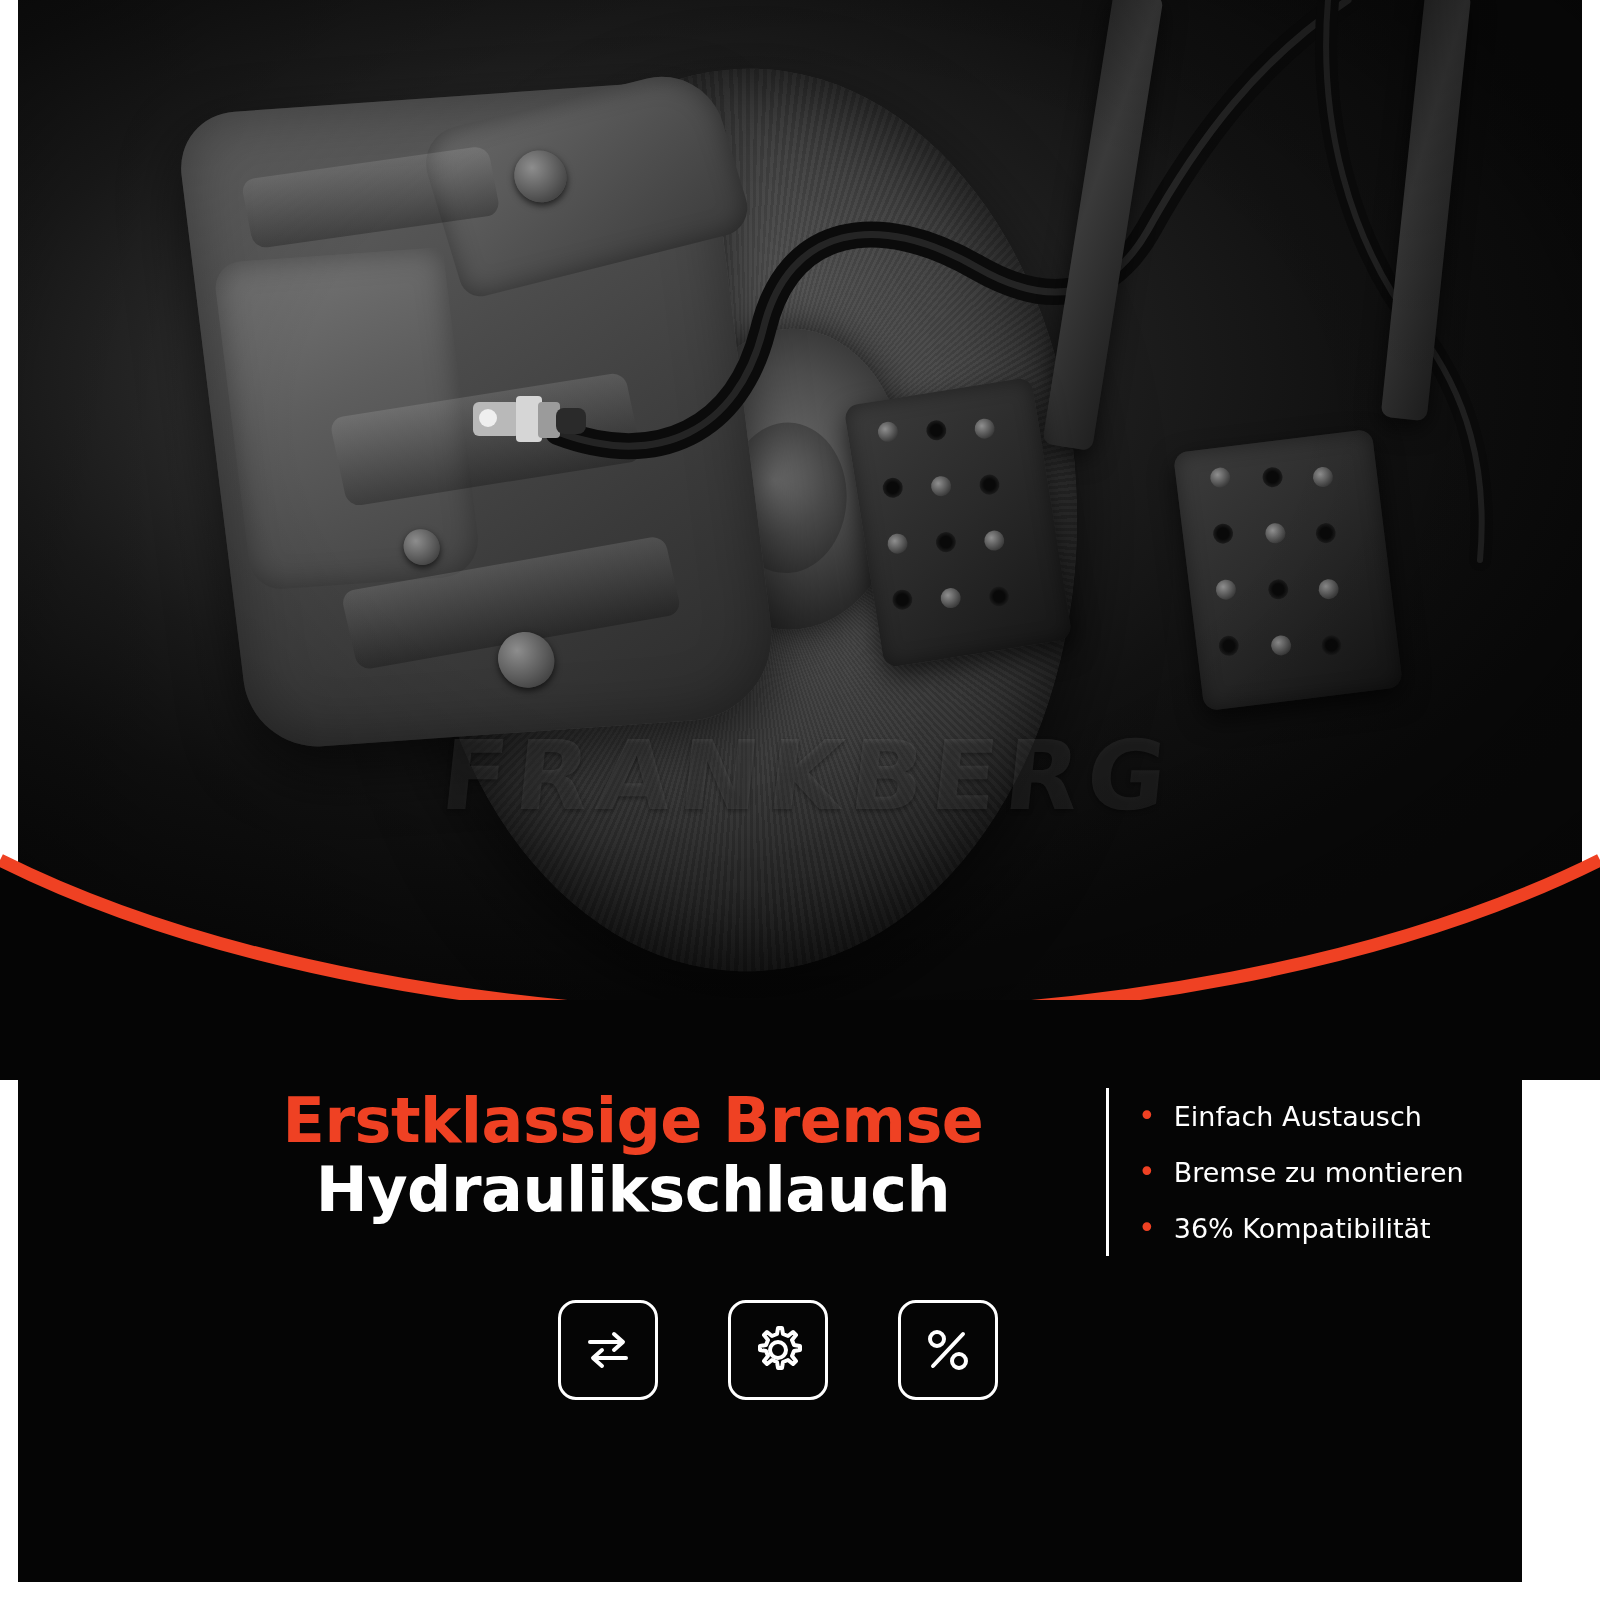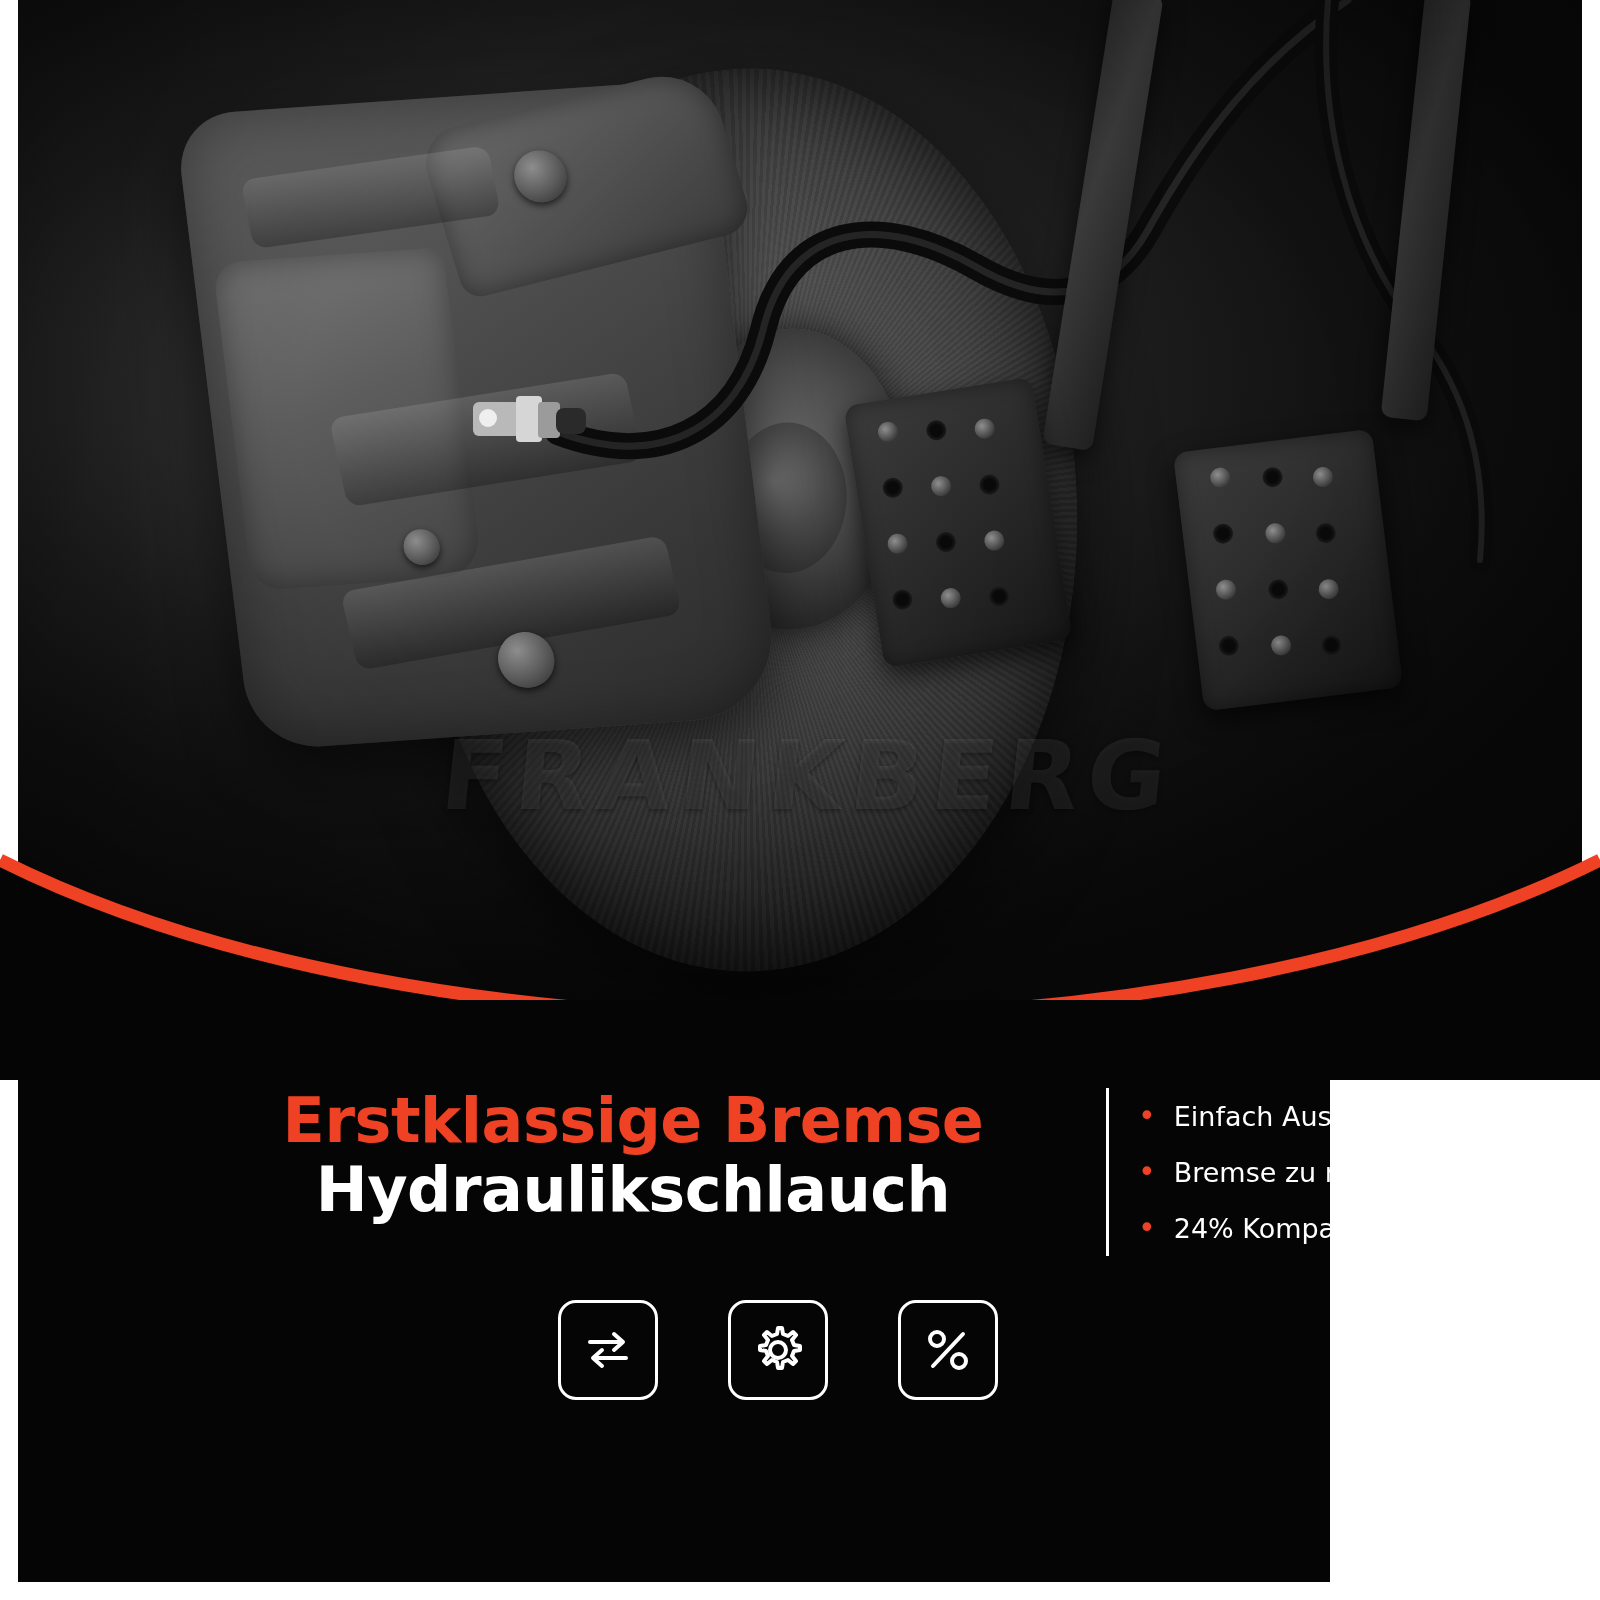--- a/index.html
+++ b/index.html
@@ -187,21 +187,21 @@
     height: 260px;
     overflow: hidden;
     pointer-events: none;
   }
 
   
   .panel {
     position: absolute;
     left: 18px;
     top: 1000px;
-    width: 1312px;
+    width: 1504px;
     height: 582px;
     background: #050505;
   }
   .headline-area {
     position: absolute;
     left: 140px;
     top: 88px;
     width: 950px;
     text-align: center;
   }
@@ -363,21 +363,21 @@
       <div class="bullet">
         <span class="dot">•</span>
         <span>Einfach Austausch</span>
       </div>
       <div class="bullet">
         <span class="dot">•</span>
         <span>Bremse zu montieren</span>
       </div>
       <div class="bullet">
         <span class="dot">•</span>
-        <span>24% Kompatibilität</span>
+        <span>36% Kompatibilität</span>
       </div>
     </div>
 
     <div class="icon-row">
       <div class="icon-box">
         <svg width="52" height="52" viewBox="0 0 52 52" fill="none" stroke="#ffffff" stroke-width="4" stroke-linecap="round" stroke-linejoin="round">
           <path d="M8 18 H40"></path>
           <path d="M32 10 L41 18 L32 26"></path>
           <path d="M44 34 H12"></path>
           <path d="M20 26 L11 34 L20 42"></path>

